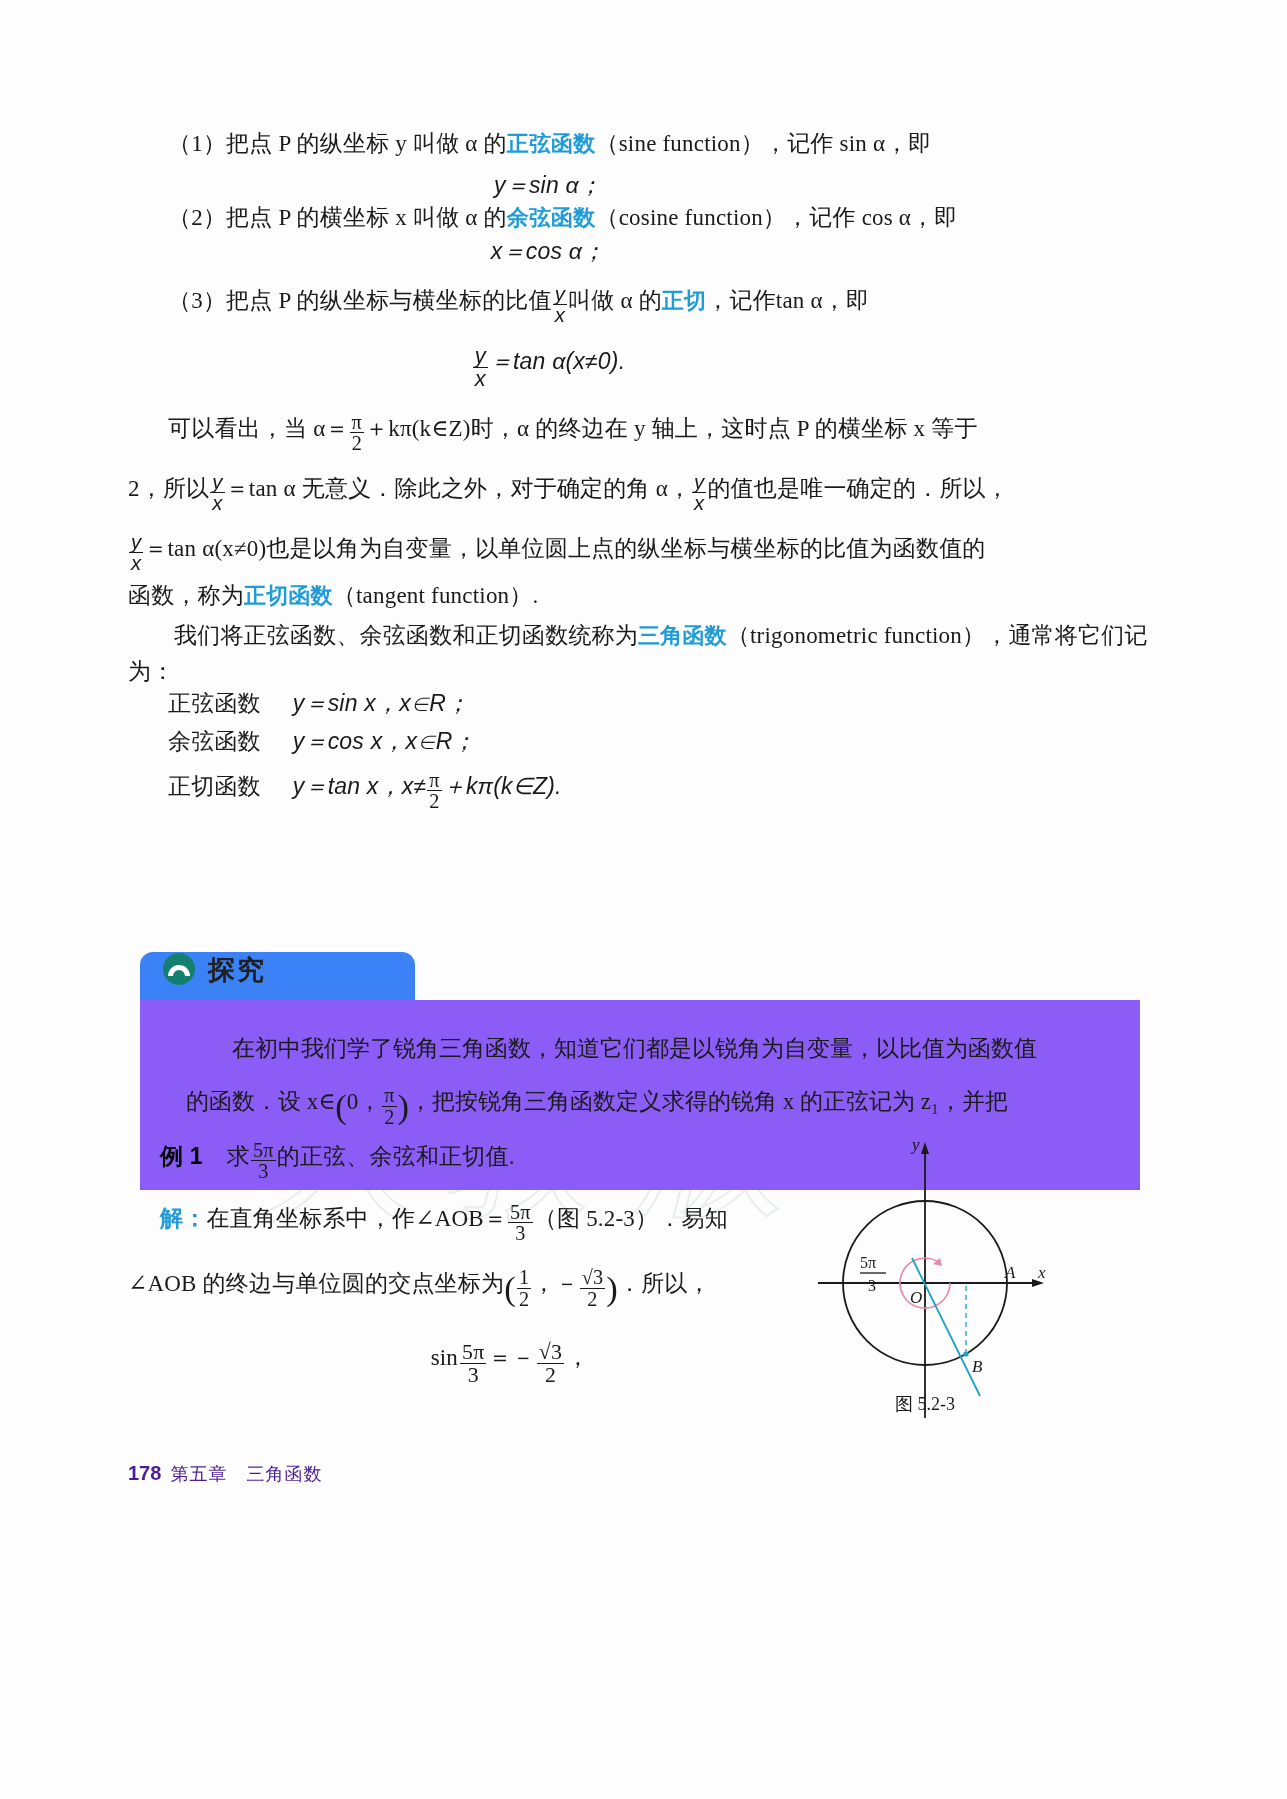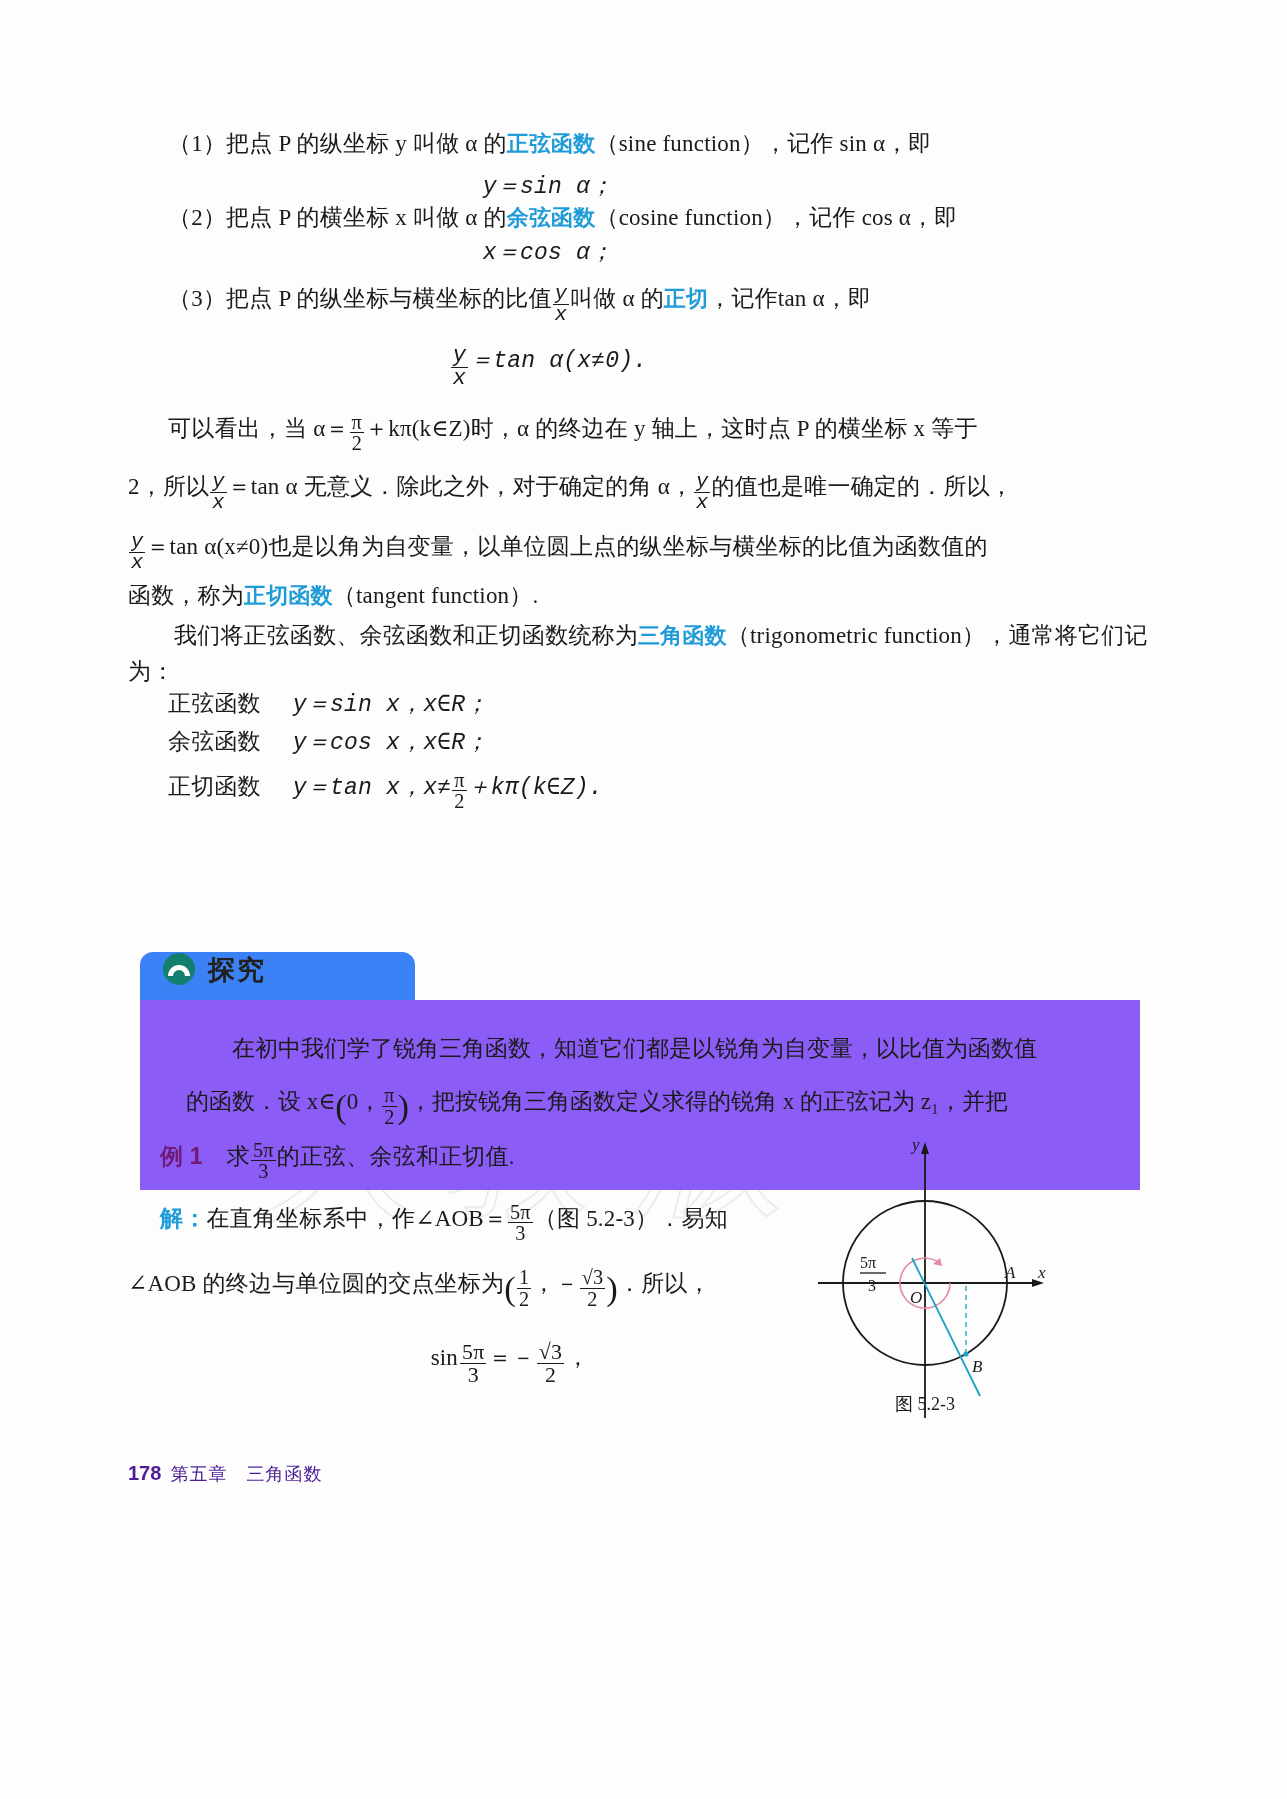--- a/index.html
+++ b/index.html
@@ -55,21 +55,21 @@
   }
   .hl {
     color: #1f9cd8;
     font-weight: bold;
     font-family: "Liberation Sans", sans-serif;
     font-size: 22px;
   }
   .cjk {
     font-family: "Liberation Serif", "DejaVu Serif", serif;
   }
-  .mi { font-style: italic; font-family: Liberation Mono, monospace; }
+  .mi { font-style: italic; font-family: Liberation Sans, sans-serif; }
   .mu { font-style: normal; }
 
   
   .frac {
     display: inline-block;
     vertical-align: -0.55em;
     text-align: center;
     font-size: 0.95em;
     line-height: 1.02;
     margin: 0 2px;
@@ -127,21 +127,21 @@
     line-height: 2.0;
     box-sizing: border-box;
     min-height: 190px;
     position: relative;
   }
   .explore-body p { margin: 0; text-indent: 2em; }
   .explore-body .l2 { text-indent: 0; }
 
   
   .ex-label {
-    color: #701a75;
+    color: #000000;
     font-weight: bold;
     font-family: "Liberation Sans", sans-serif;
   }
   .sol-label {
     color: #1f9cd8;
     font-weight: bold;
     font-family: "Liberation Sans", sans-serif;
   }
 
   

